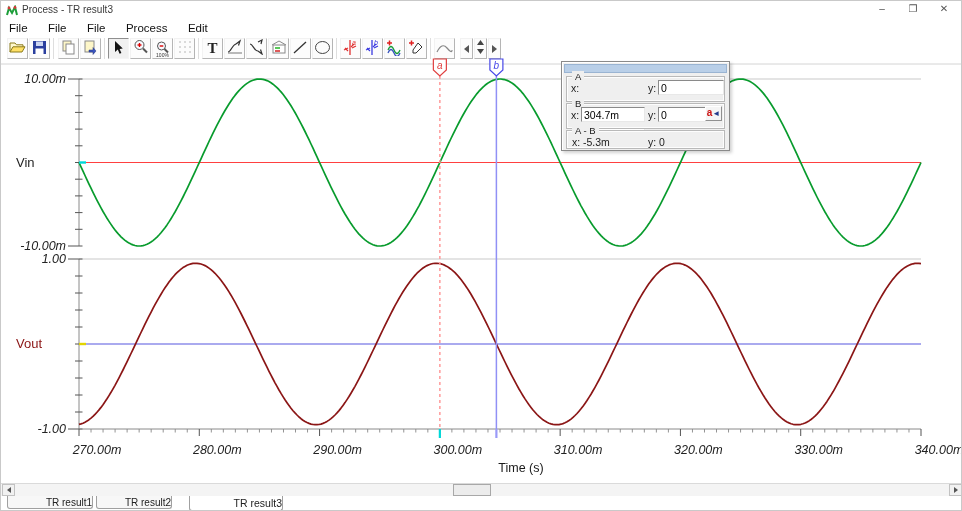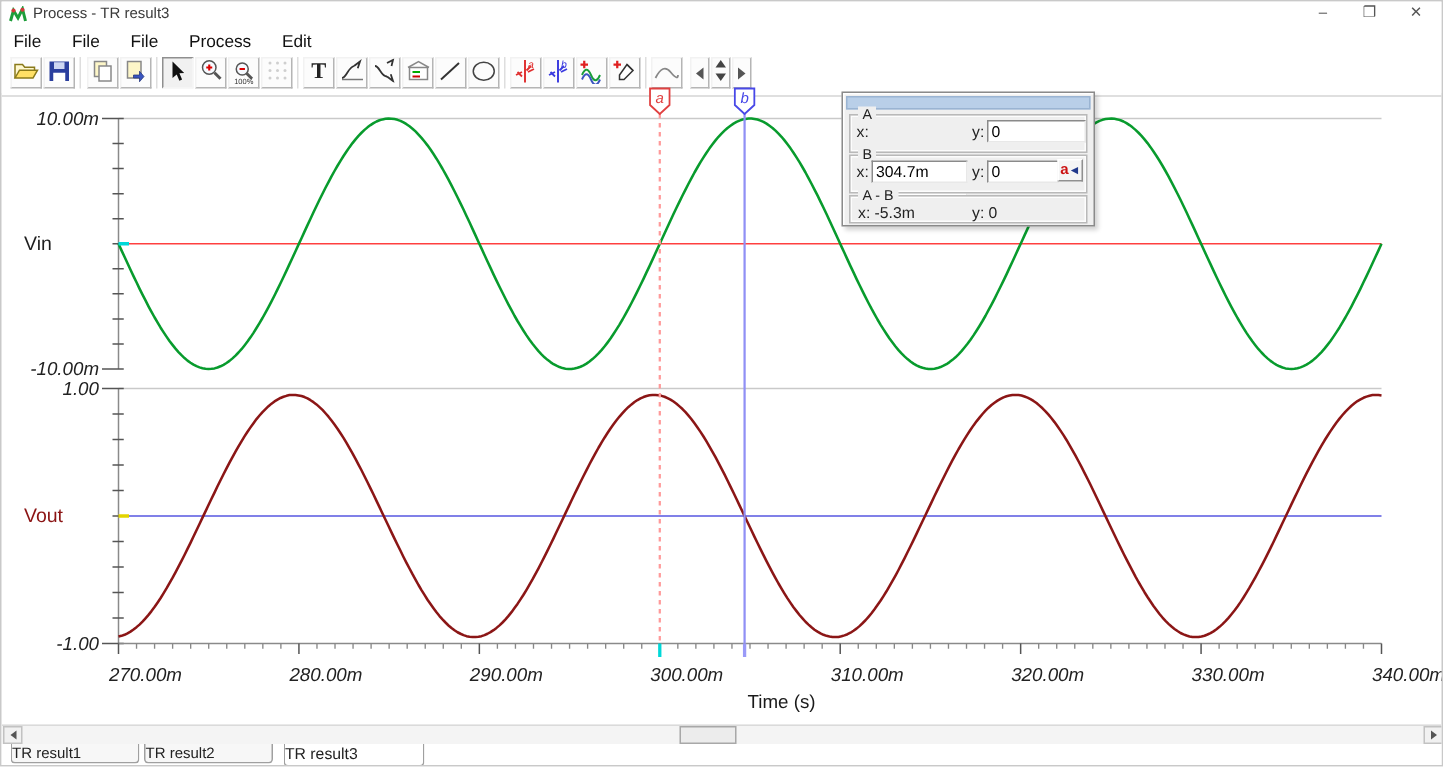--- a/index.html
+++ b/index.html
@@ -43,21 +43,21 @@
   .hscroll{position:absolute;left:0;top:482px;width:962px;height:13px;background:#f4f4f4;border-top:1px solid #dadada;box-sizing:border-box;}
   .sb-btn{position:absolute;top:0;width:13px;height:12px;background:#f1f1f1;border:1px solid #c2c2c2;
           box-sizing:border-box;padding:0;display:flex;align-items:center;justify-content:center;}
   .sb-thumb{position:absolute;left:452px;top:0;width:38px;height:12px;background:#ececec;border:1px solid #a8a8a8;box-sizing:border-box;}
   .tri{width:0;height:0;border-style:solid;}
   .tri-l{border-width:4px 5px 4px 0;border-color:transparent #555 transparent transparent;}
   .tri-r{border-width:4px 0 4px 5px;border-color:transparent transparent transparent #555;}
   
   .tabs{position:absolute;left:0;top:495px;width:962px;height:16px;background:#fff;}
   .tab{position:absolute;top:0;height:13px;line-height:13px;background:#f7f7f7;border:1px solid #a0a0a0;border-top:none;
-       border-radius:0 0 3px 3px;font-size:10px;color:#222;text-align:left;box-sizing:border-box;}
+       border-radius:0 0 3px 3px;font-size:10px;color:#222;text-align:right;box-sizing:border-box;}
   .tab.active{height:15px;line-height:15px;background:#fff;z-index:2;font-size:10.5px;}
   svg text{font-family:"Liberation Sans",sans-serif;}
 </style>
 </head>
 <body>
 
 <div class="window">
 
   <div class="titlebar">
     <span class="appicon">
@@ -396,17 +396,17 @@
       <span class="tri tri-l" style="border-width:3px 4px 3px 0"></span>
     </button>
     <div class="sb-thumb"></div>
     <button class="sb-btn" style="right:1px">
       <span class="tri tri-r" style="border-width:3px 0 3px 4px"></span>
     </button>
   </div>
 
   <div class="tabs">
     <span class="tab" style="left:6px;width:86px">TR result1</span>
-    <span class="tab" style="left:95px;width:86px">TR result2</span>
+    <span class="tab" style="left:95px;width:76px">TR result2</span>
     <span class="tab active" style="left:188px;width:94px">TR result3</span>
   </div>
 
 </div>
 
 </body></html>

